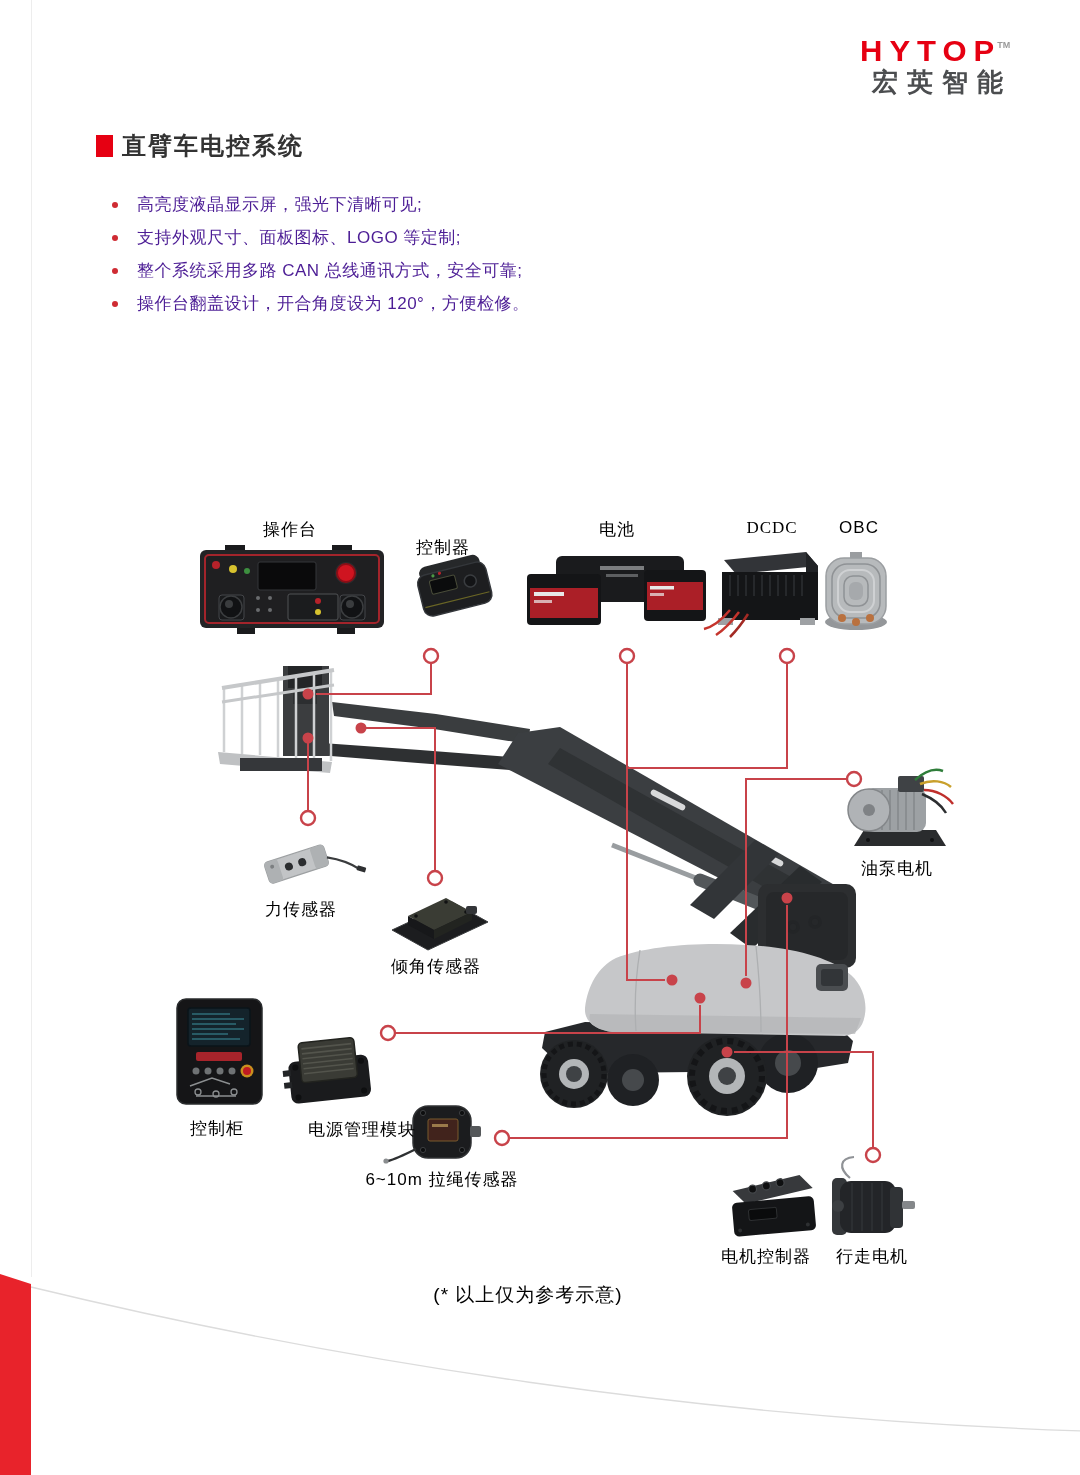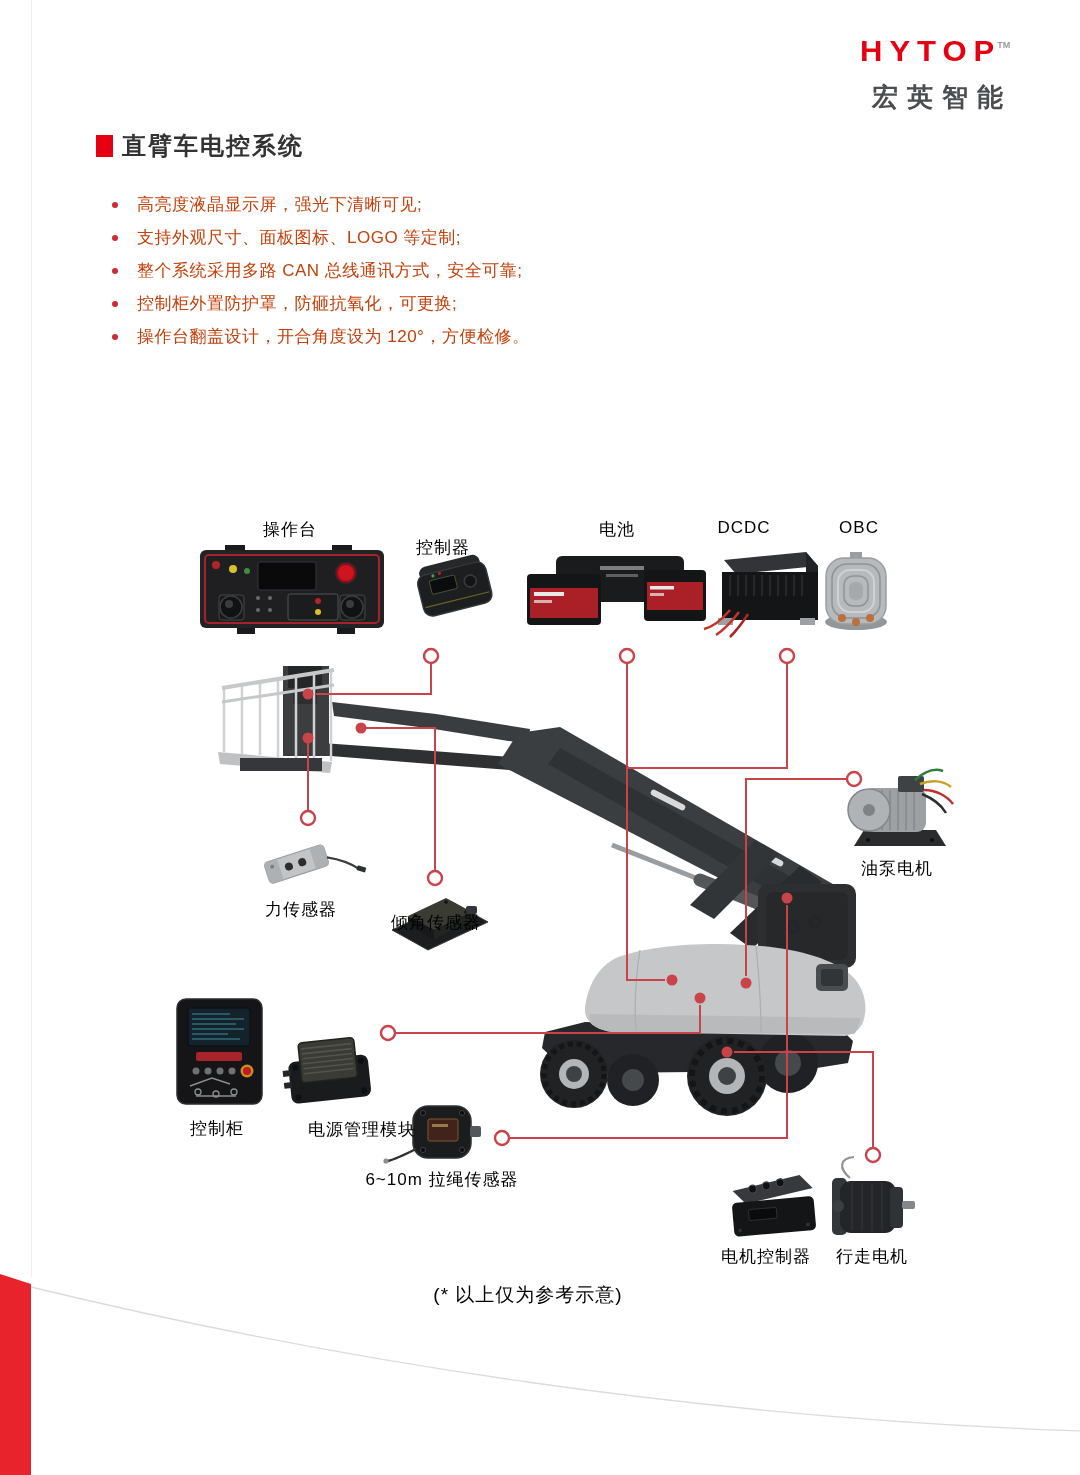--- a/index.html
+++ b/index.html
@@ -7,27 +7,27 @@
     width:1080px;height:1475px;position:relative;background:#ffffff;overflow:hidden;
     font-family:"Liberation Sans","DejaVu Sans",sans-serif;
   }
   .abs{position:absolute;}
   
   .page-edge{left:31px;top:0;width:1px;height:1277px;background:#ededed;}
   
   .logo-wrap{top:36px;left:860px;width:180px;}
   .logo-main{font-size:31px;font-weight:bold;color:#e60012;letter-spacing:7px;line-height:1;transform:scaleY(.95);white-space:nowrap;}
   .logo-tm{font-size:9px;color:#9a9a9a;vertical-align:14px;letter-spacing:0;margin-left:-4px;}
-  .logo-sub{margin-top:17px;font-size:26px;font-weight:bold;color:#4b4d4f;letter-spacing:9px;line-height:1;white-space:nowrap;margin-left:12px;}
+  .logo-sub{margin-top:2px;font-size:26px;font-weight:bold;color:#4b4d4f;letter-spacing:9px;line-height:1;white-space:nowrap;margin-left:12px;}
   
   .title-marker{left:96px;top:135px;width:17px;height:22px;background:#e60012;}
   .page-title{left:122px;top:130px;font-size:24px;font-weight:bold;color:#333333;letter-spacing:2px;white-space:nowrap;text-align:right;}
   
   .features{left:112px;top:188px;list-style:none;margin:0;padding:0;}
-  .features li{display:flex;align-items:center;height:33px;font-size:17px;color:#c2410c;letter-spacing:.5px;white-space:nowrap;}
+  .features li{display:flex;align-items:center;height:33px;font-size:17px;color:#4c1d95;letter-spacing:.5px;white-space:nowrap;}
   .bullet-dot{width:6px;height:6px;border-radius:50%;background:#cf2b33;margin-right:19px;flex:0 0 auto;}
   
   .dlabel{position:absolute;transform:translateX(-50%);font-size:17px;color:#000000;white-space:nowrap;letter-spacing:1px;}
   .note{position:absolute;transform:translateX(-50%);font-size:19px;color:#000000;white-space:nowrap;letter-spacing:1px;}
   
   .ribbon{left:0;top:1272px;width:31px;height:203px;background:#e8232b;
     clip-path:polygon(0 2px,100% 12px,100% 100%,0 100%);}
   svg{position:absolute;left:0;top:0;}
 </style>
 </head>
@@ -48,24 +48,20 @@
       <span class="bullet-dot"></span>
       <span>高亮度液晶显示屏，强光下清晰可见;</span>
     </li>
   <li>
       <span class="bullet-dot"></span>
       <span>支持外观尺寸、面板图标、LOGO 等定制;</span>
     </li>
   <li>
       <span class="bullet-dot"></span>
       <span>整个系统采用多路 CAN 总线通讯方式，安全可靠;</span>
-    </li>
-  <li>
-      <span class="bullet-dot"></span>
-      <span>控制柜外置防护罩，防砸抗氧化，可更换;</span>
     </li>
   <li>
       <span class="bullet-dot"></span>
       <span>操作台翻盖设计，开合角度设为 120°，方便检修。</span>
     </li>
 </ul>
 
 <svg width="1080" height="1475" viewBox="0 0 1080 1475">
 
   <g>
@@ -385,24 +381,24 @@
     <circle cx="700" cy="998" r="5.5"></circle>
     <circle cx="727" cy="1052" r="5.5"></circle>
   </g>
 
   <path d="M31,1287 C340,1362 700,1418 1082,1431" stroke="#dcdcdc" stroke-width="1.3" fill="none"></path>
 </svg>
 
 <div class="dlabel" style="left:290px;top:518px;">操作台</div>
 <div class="dlabel" style="left:443px;top:518px;margin-top:18px;">控制器</div>
 <div class="dlabel" style="left:617px;top:518px;">电池</div>
-<div class="dlabel" style="left:744px;top:518px;">DCDC</div>
+<div class="dlabel" style="left:772px;top:518px;font-family:Liberation Serif, serif;">DCDC</div>
 <div class="dlabel" style="left:859px;top:518px;">OBC</div>
 <div class="dlabel" style="left:301px;top:898px;">力传感器</div>
-<div class="dlabel" style="left:436px;top:911px;">倾角传感器</div>
+<div class="dlabel" style="left:436px;top:955px;">倾角传感器</div>
 <div class="dlabel" style="left:897px;top:857px;">油泵电机</div>
 <div class="dlabel" style="left:217px;top:1117px;">控制柜</div>
 <div class="dlabel" style="left:337px;top:1118px;margin-left:25px;">电源管理模块</div>
 <div class="dlabel" style="left:442px;top:1168px;">6~10m 拉绳传感器</div>
 <div class="dlabel" style="left:766px;top:1245px;">电机控制器</div>
 <div class="dlabel" style="left:872px;top:1245px;">行走电机</div>
 
 <div class="note" style="left:528px;top:1282px;">(* 以上仅为参考示意)</div>
 
 <div class="abs ribbon"></div>

